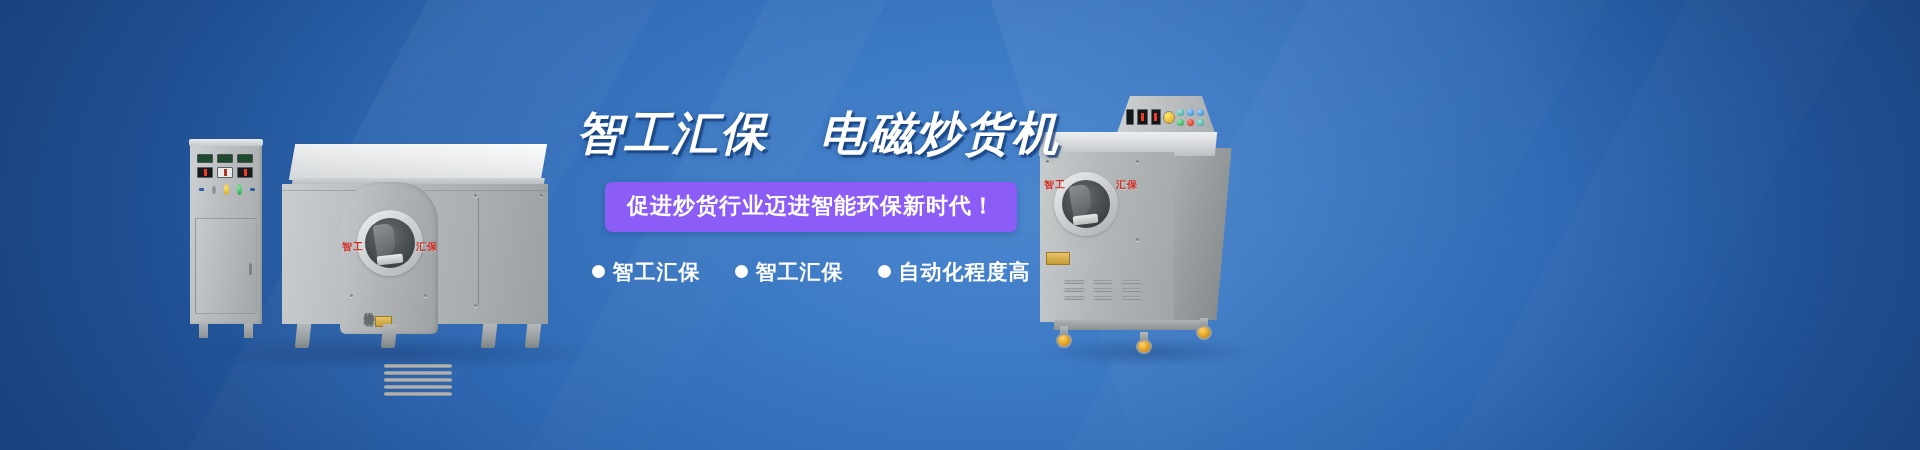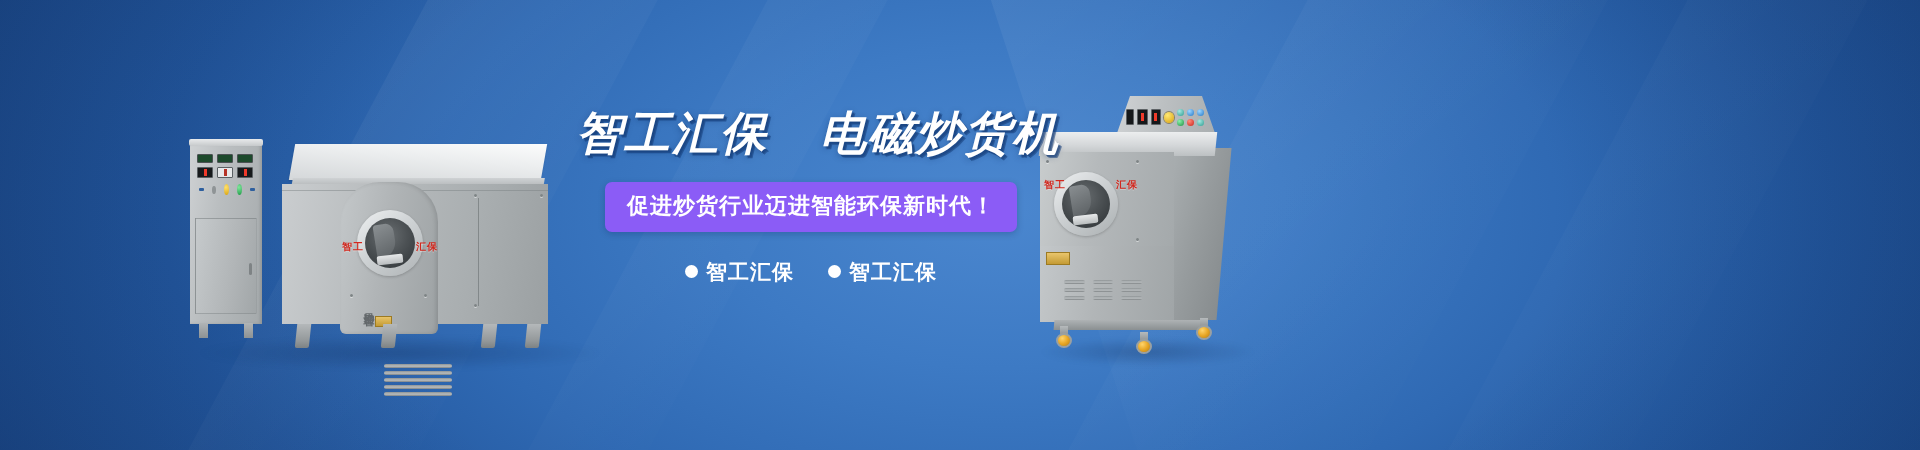--- a/index.html
+++ b/index.html
@@ -528,20 +528,24 @@
 
     <div class="features">
       <span class="feature">
         <span class="dot"></span>
         <span>智工汇保</span>
       </span>
       <span class="feature">
         <span class="dot"></span>
         <span>智工汇保</span>
       </span>
+      <span class="feature">
+        <span class="dot"></span>
+        <span>自动化程度高</span>
+      </span>
     </div>
   </div>
 
   <div class="machine m-right">
 
     <div class="rm-hood"></div>
     <div class="rm-ctrl">
       <span class="rm-disp"></span>
       <span class="rm-disp red2">
           <i></i>

